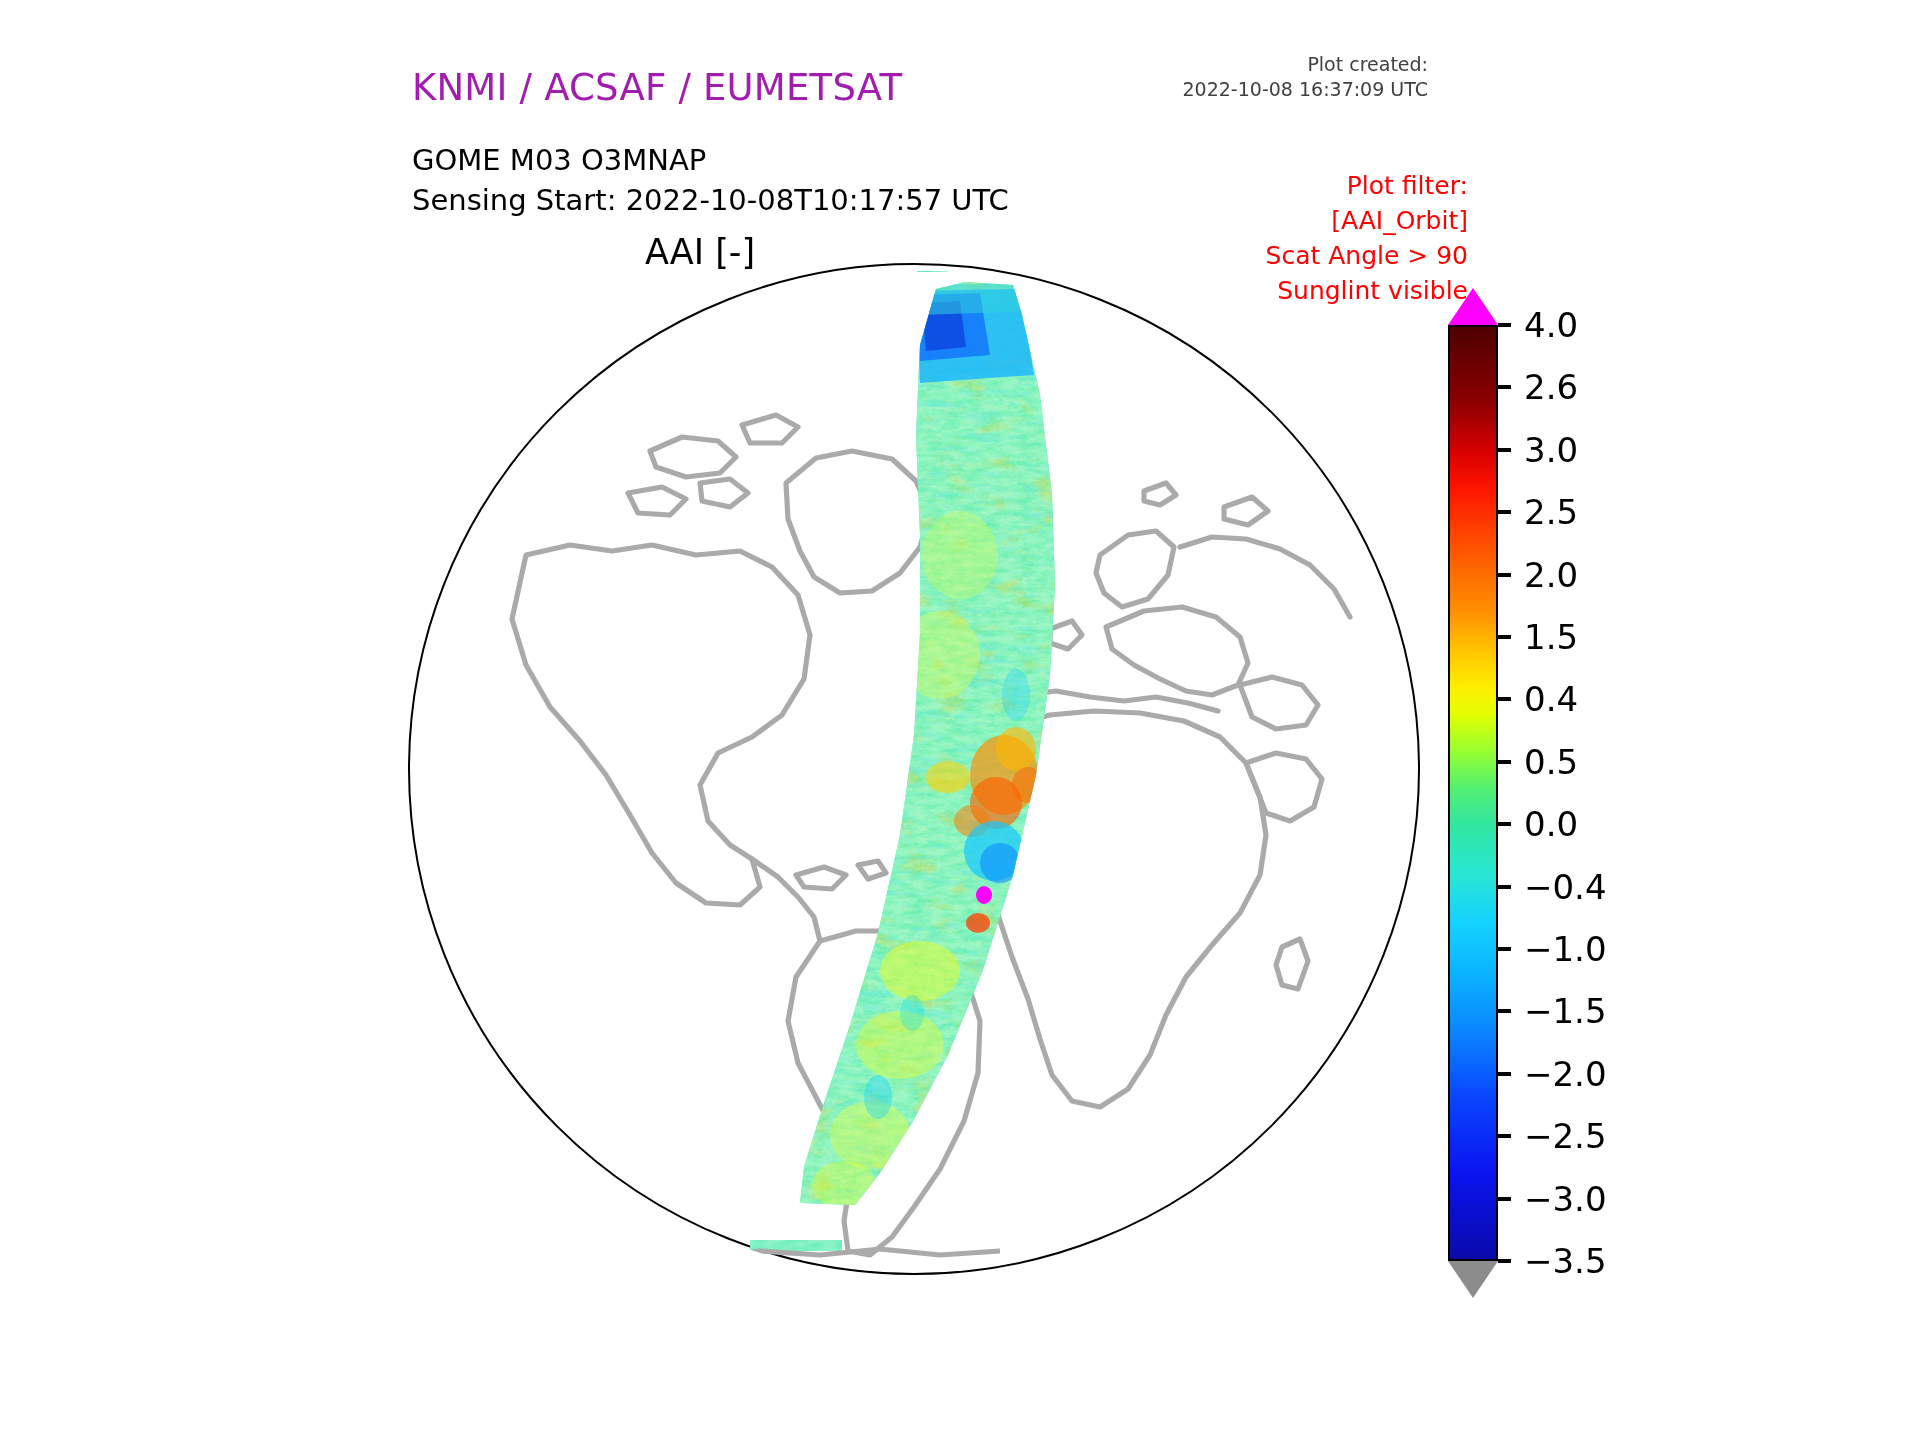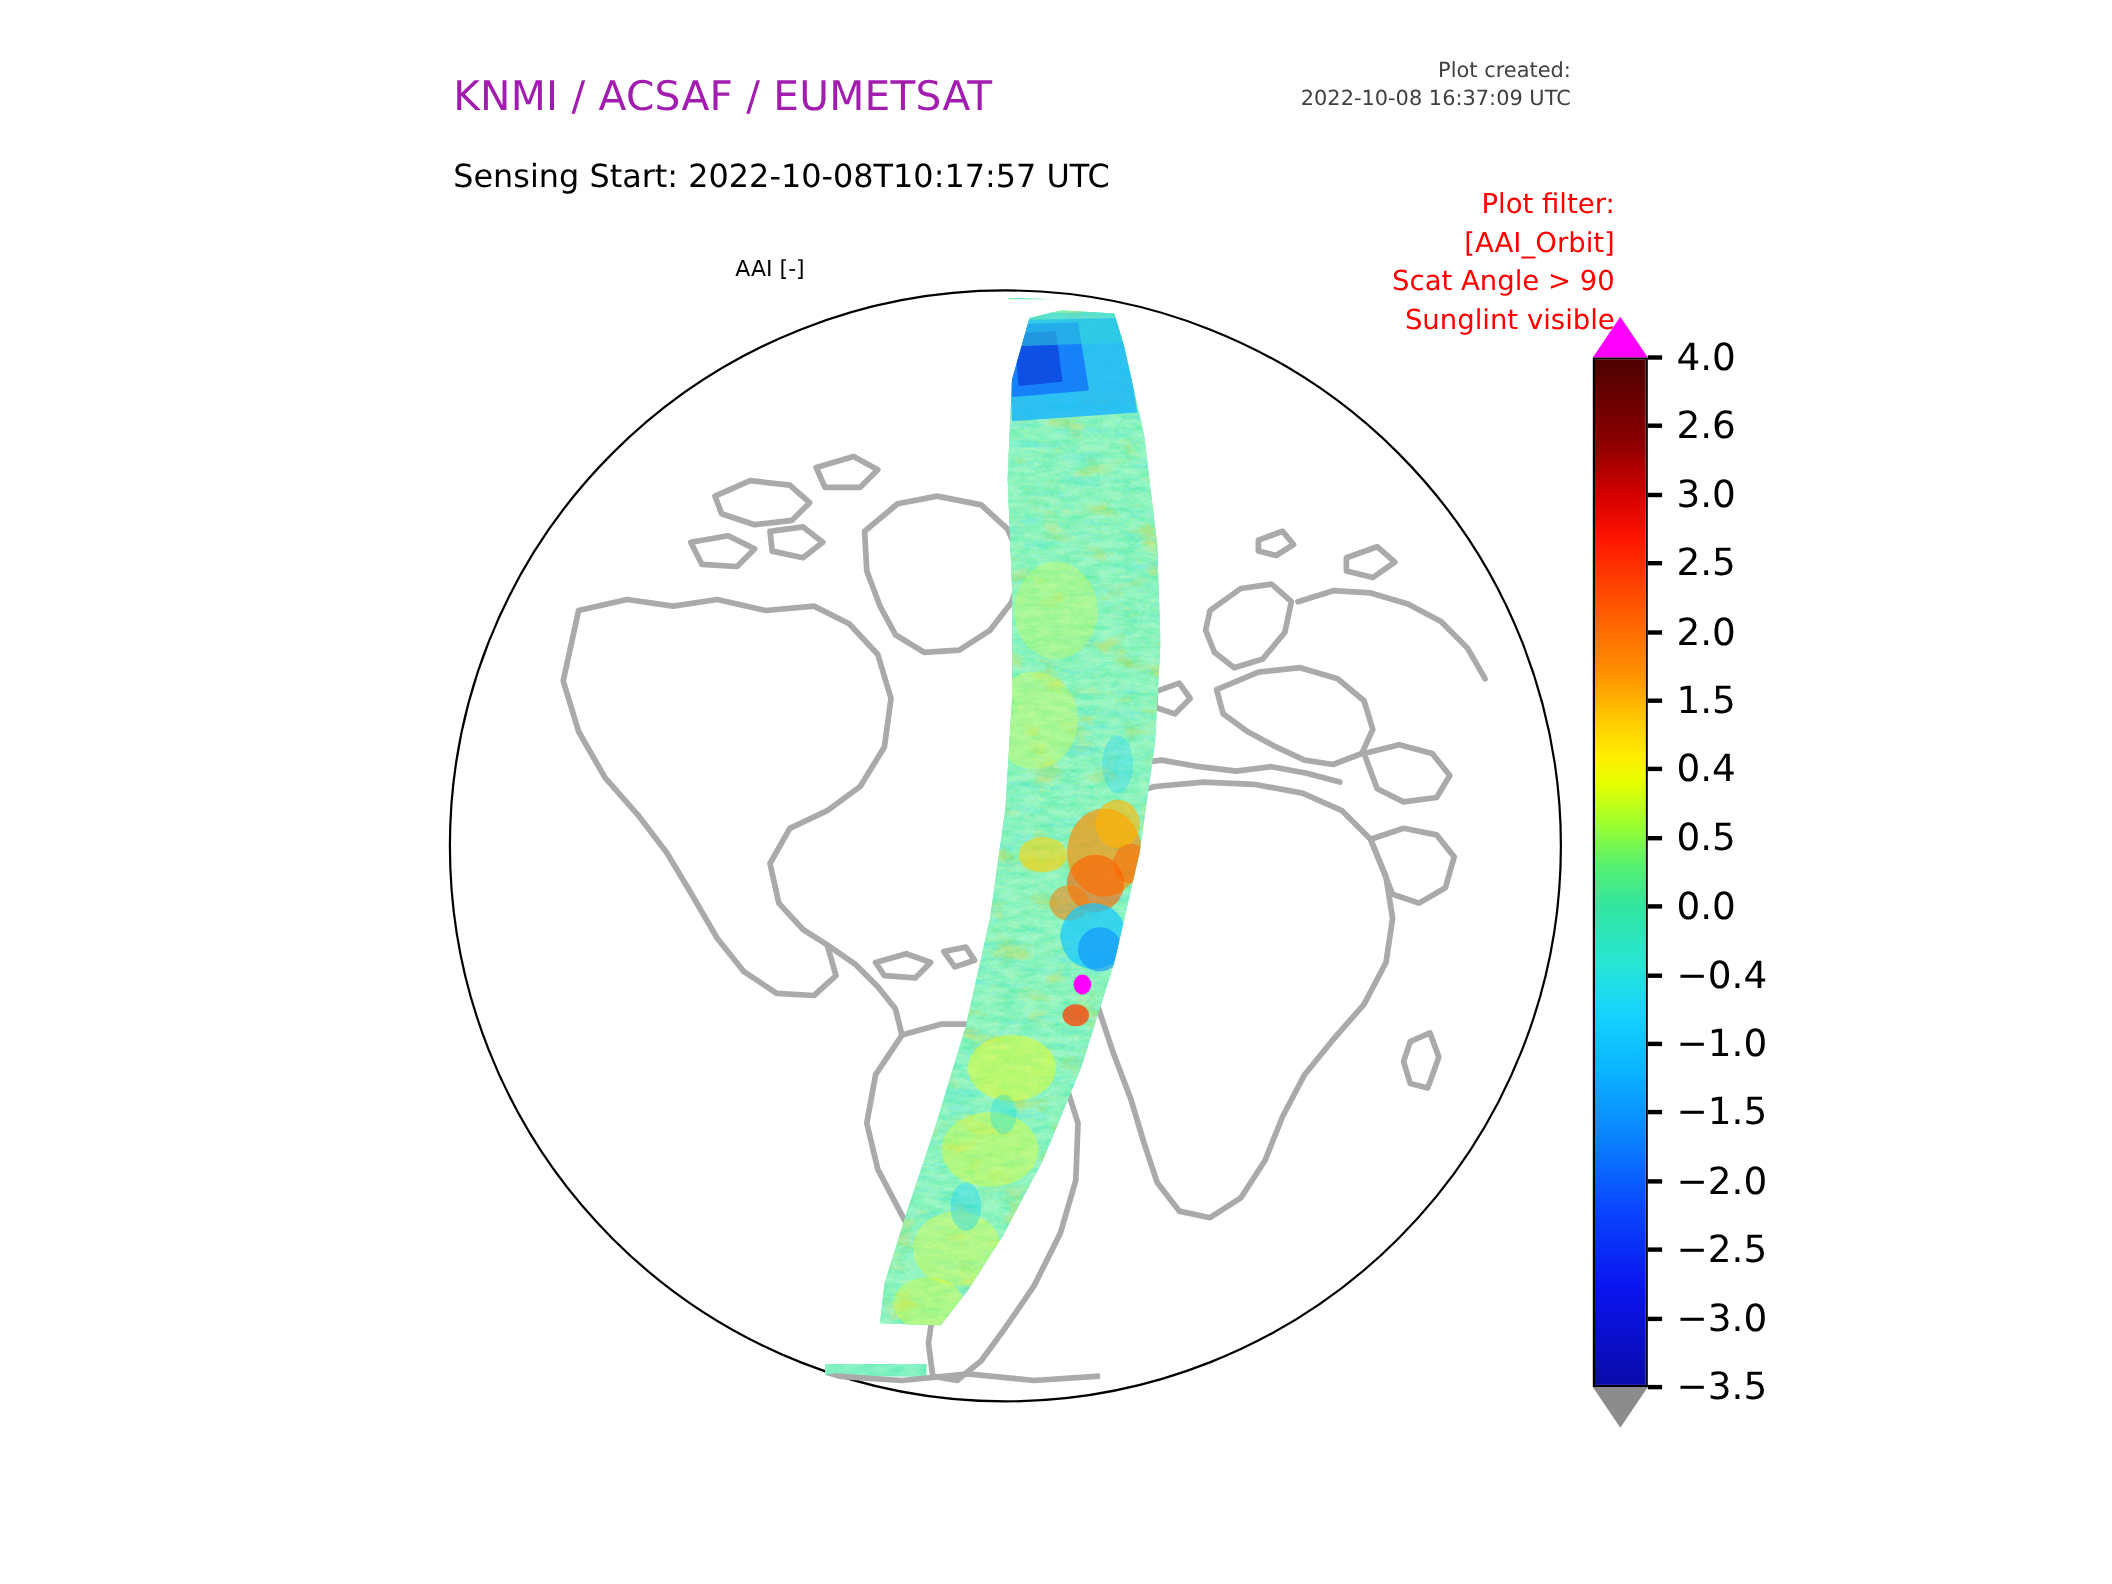--- a/index.html
+++ b/index.html
@@ -58,21 +58,21 @@
     color: #ff0000;
     white-space: nowrap;
   }
 
   #quantity-title {
     position: absolute;
     left: 0;
     top: 232px;
     width: 1400px;
     text-align: center;
-    font-size: 20px;
+    font-size: 35px;
     color: #000000;
   }
 
   
   #map-area {
     position: absolute;
     left: 400px;
     top: 255px;
     width: 1040px;
     height: 1040px;
@@ -188,20 +188,21 @@
 <body>
 
 <div id="header-org">KNMI / ACSAF / EUMETSAT</div>
 
 <div id="plot-created-block">
   <div>Plot created:</div>
   <div>2022-10-08 16:37:09 UTC</div>
 </div>
 
 <div id="product-block">
+  <div>GOME M03 O3MNAP</div>
   <div>Sensing Start: 2022-10-08T10:17:57 UTC</div>
 </div>
 
 <div id="plot-filter-block">
   <div>Plot filter:</div>
   <div>[AAI_Orbit]</div>
   <div>Scat Angle &gt; 90</div>
   <div>Sunglint visible</div>
 </div>
 

